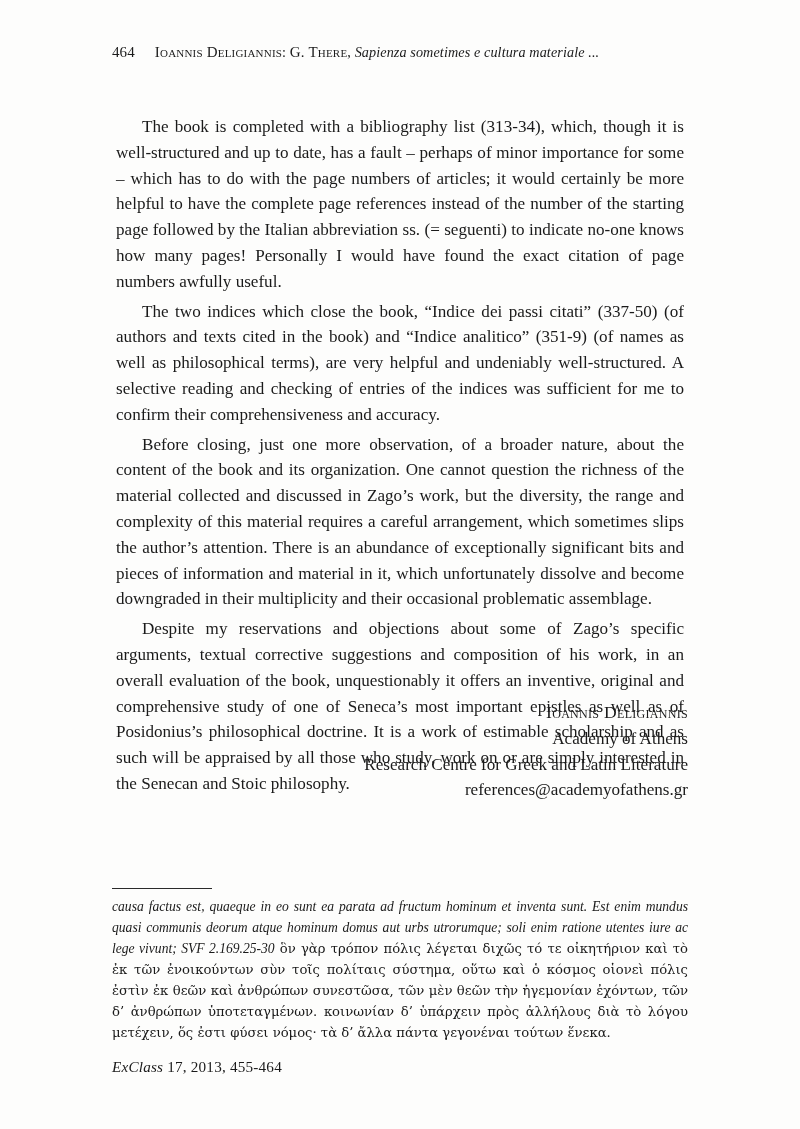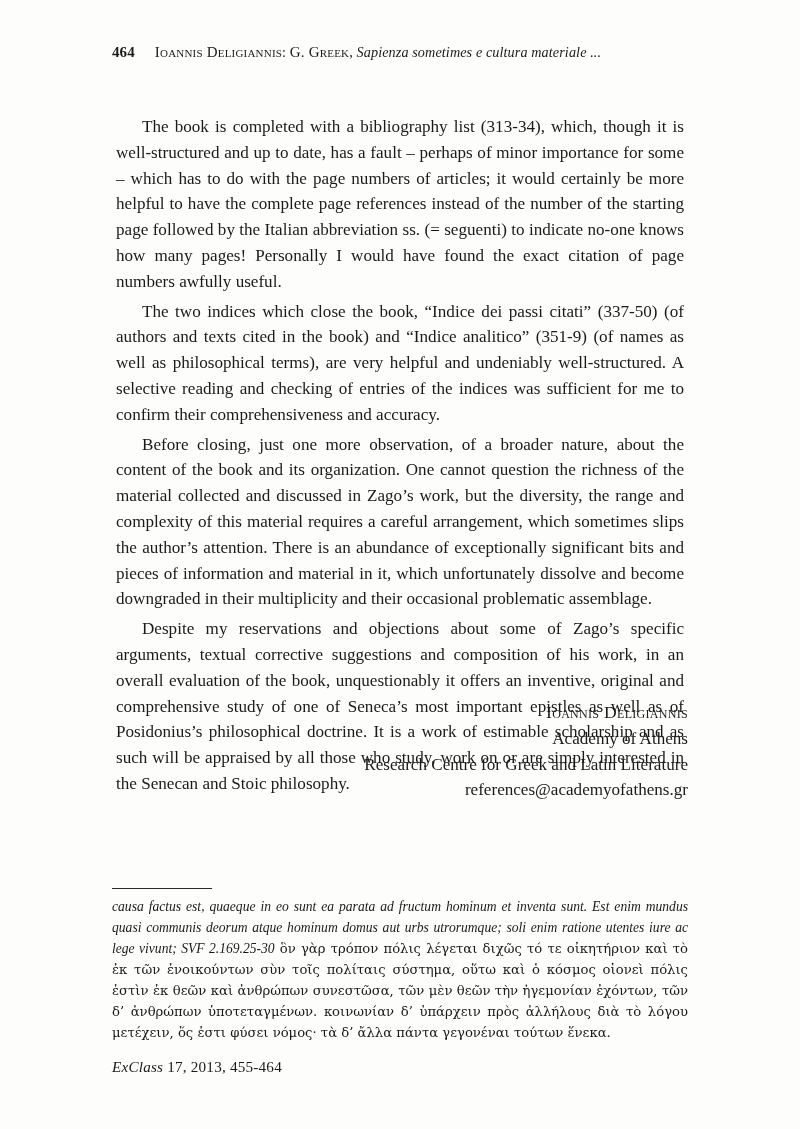--- a/index.html
+++ b/index.html
@@ -26,21 +26,21 @@
     position: absolute;
     left: 112px;
     top: 44px;
     width: 578px;
     font-size: 14.2px;
     letter-spacing: 0.1px;
     white-space: nowrap;
     color: #1b1b1b;
   }
   .folio {
-    font-weight: bold;
+    font-weight: normal;
     font-size: 15px;
     margin-right: 20px;
   }
   .smallcaps {
     font-variant: small-caps;
     font-size: 15px;
     letter-spacing: 0.2px;
   }
   .bookitalic {
     font-style: italic;
@@ -121,21 +121,21 @@
   .journal-footer .jtitle {
     font-style: italic;
   }
 </style>
 </head>
 <body>
 
 <div class="page">
 
   <div class="running-head">
-    <span class="folio">464</span><span class="smallcaps">Ioannis Deligiannis</span><span>: </span><span class="smallcaps">G. Greek</span><span>, </span><span class="bookitalic">Sapienza sometimes e cultura materiale ...</span>
+    <span class="folio">464</span><span class="smallcaps">Ioannis Deligiannis</span><span>: </span><span class="smallcaps">G. There</span><span>, </span><span class="bookitalic">Sapienza sometimes e cultura materiale ...</span>
   </div>
 
   <div class="body-block">
     <p class="para last-line-left">The book is completed with a bibliography list (313-34), which, though it is well-structured and up to date, has a fault – perhaps of minor importance for some – which has to do with the page numbers of articles; it would certainly be more helpful to have the complete page references instead of the number of the starting page followed by the Italian abbreviation ss. (= seguenti) to indicate no-one knows how many pages! Personally I would have found the exact citation of page numbers awfully useful.</p>
     <p class="para last-line-left">The two indices which close the book, “Indice dei passi citati” (337-50) (of authors and texts cited in the book) and “Indice analitico” (351-9) (of names as well as philosophical terms), are very helpful and undeniably well-structured. A selective reading and checking of entries of the indices was sufficient for me to confirm their comprehensiveness and accuracy.</p>
     <p class="para last-line-left">Before closing, just one more observation, of a broader nature, about the content of the book and its organization. One cannot question the richness of the material collected and discussed in Zago’s work, but the diversity, the range and complexity of this material requires a careful arrangement, which sometimes slips the author’s attention. There is an abundance of exceptionally significant bits and pieces of information and material in it, which unfortunately dissolve and become downgraded in their multiplicity and their occasional problematic assemblage.</p>
     <p class="para last-line-left">Despite my reservations and objections about some of Zago’s specific arguments, textual corrective suggestions and composition of his work, in an overall evaluation of the book, unquestionably it offers an inventive, original and comprehensive study of one of Seneca’s most important epistles as well as of Posidonius’s philosophical doctrine. It is a work of estimable scholarship and as such will be appraised by all those who study, work on or are simply interested in the Senecan and Stoic philosophy.</p>
   </div>
 
   <div class="signature">

